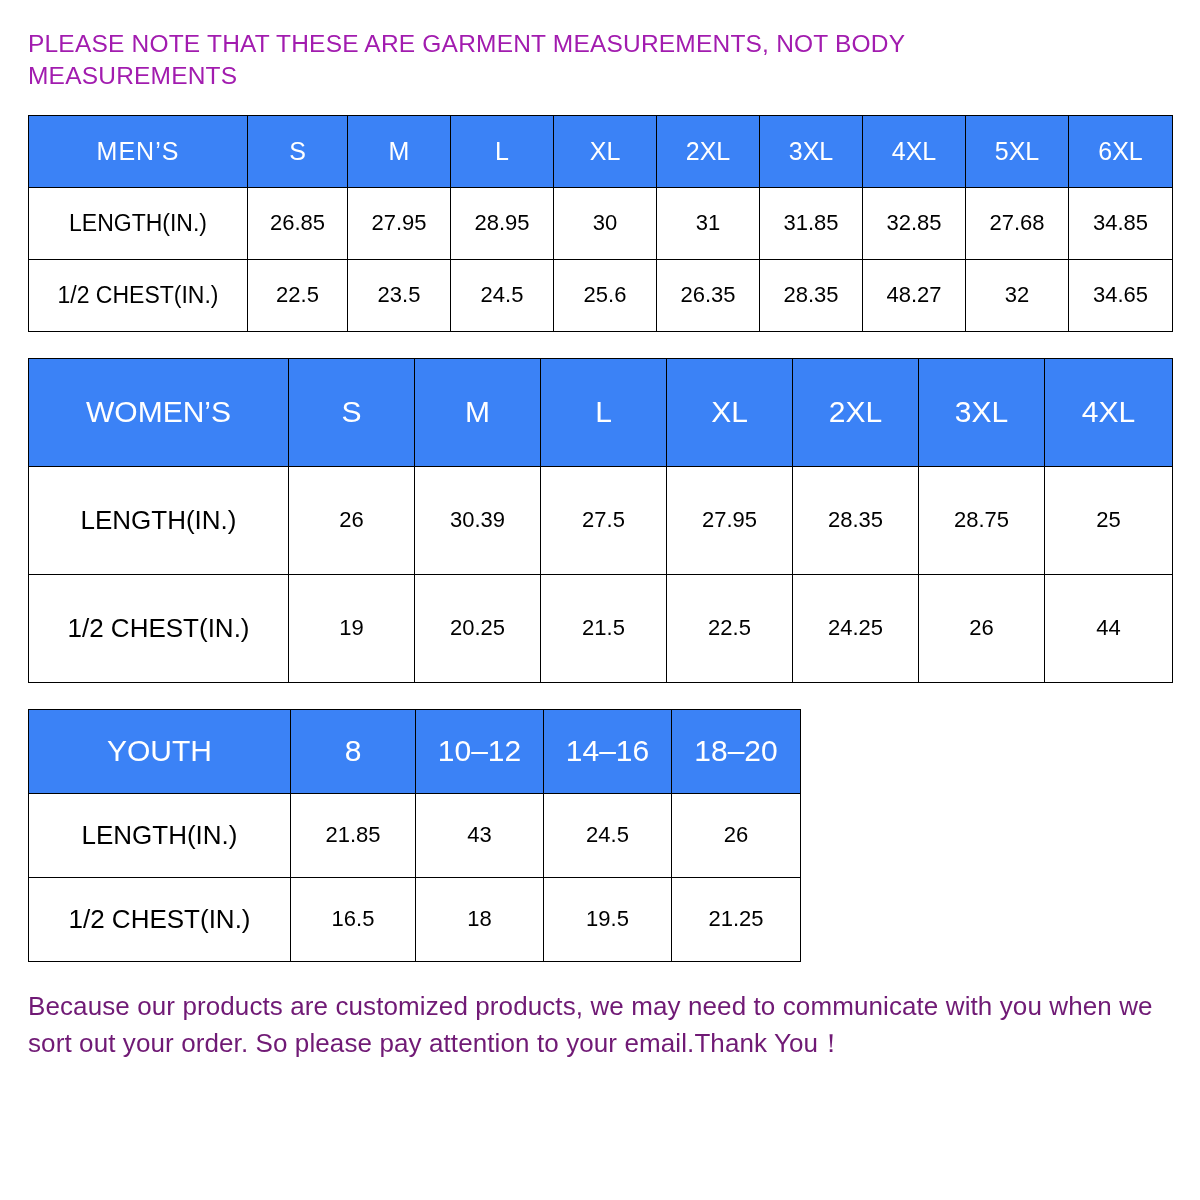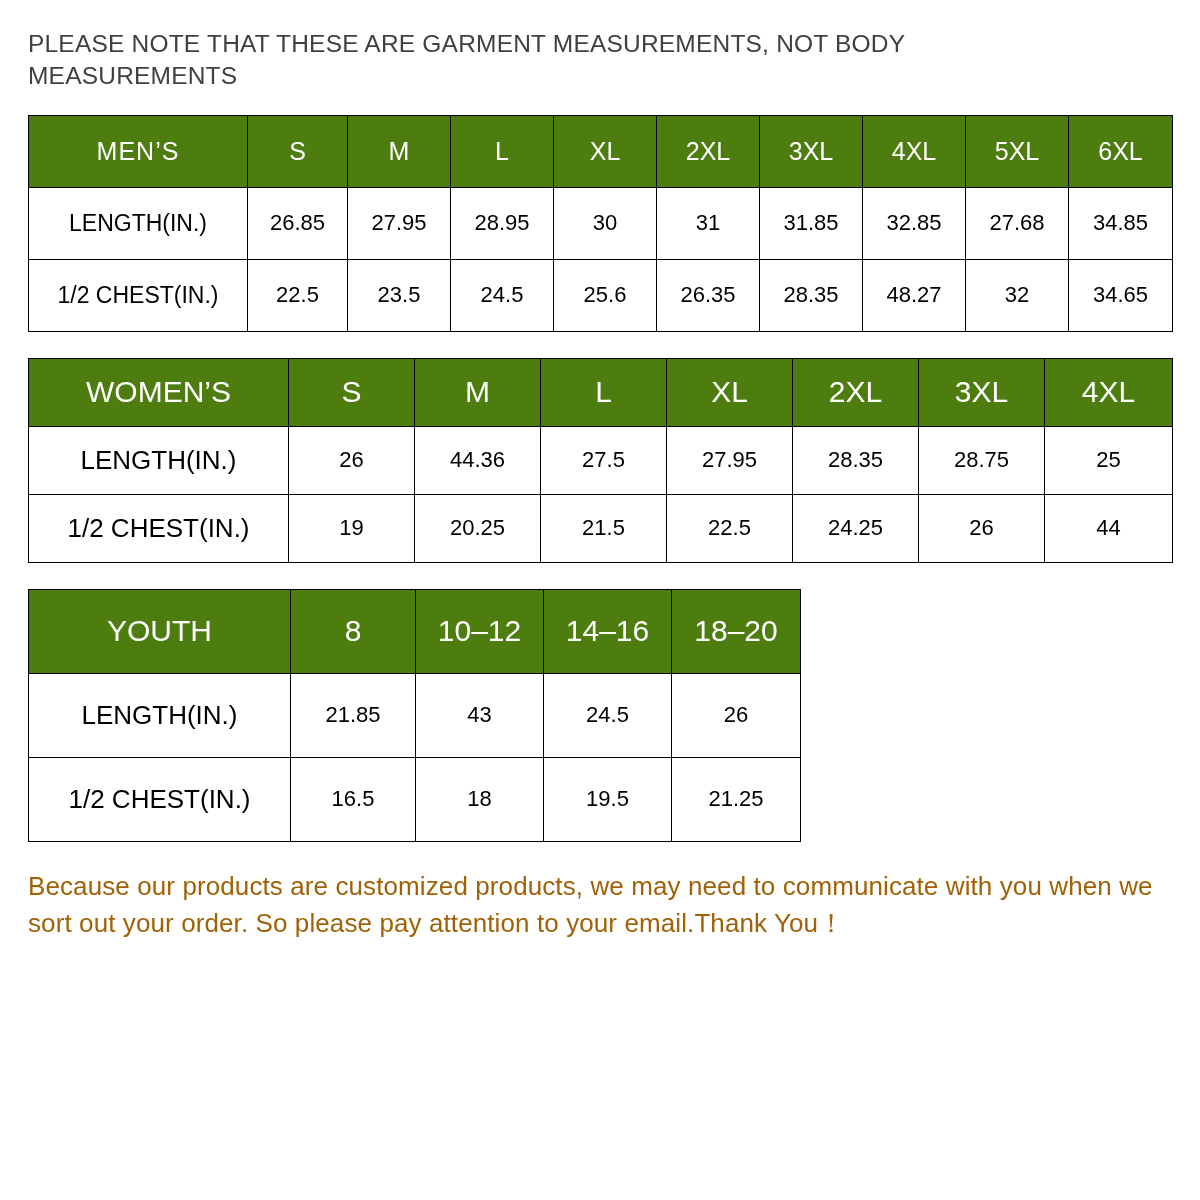--- a/index.html
+++ b/index.html
@@ -23,21 +23,21 @@
   }
   .main-title {
     font-size: 46px;
     font-weight: bold;
     letter-spacing: 2px;
     line-height: 1.0;
     margin: 8px 0 14px 0;
     color: #000;
   }
   .note-top {
-    color: #404040;
+    color: #a21caf;
     font-size: 24.5px;
     line-height: 1.32;
     letter-spacing: 0.2px;
     margin-bottom: 22px;
     max-width: 960px;
   }
   table.size-table {
     border-collapse: collapse;
     table-layout: fixed;
     margin-bottom: 26px;
@@ -45,48 +45,48 @@
   table.size-table td {
     border: 1px solid #000000;
     text-align: center;
     vertical-align: middle;
     font-size: 22px;
     color: #000000;
     background: #ffffff;
     padding: 0;
   }
   table.size-table tr.header-row td {
-    background: #4d7c0f;
+    background: #3b82f6;
     color: #ffffff;
     font-weight: normal;
   }
   
   .tbl-men { width: 1144px; }
   .tbl-men tr { height: 72px; }
   .tbl-men td { font-size: 22px; }
   .tbl-men td.rowlabel { font-size: 23px; }
   .tbl-men tr.header-row td { font-size: 25px; }
   .tbl-men tr.header-row td.rowlabel { font-size: 25px; letter-spacing: 1px; }
 
   
   .tbl-women { width: 1144px; }
-  .tbl-women tr { height: 68px; }
+  .tbl-women tr { height: 108px; }
   .tbl-women td { font-size: 26px; }
   .tbl-women td.rowlabel { font-size: 26px; }
   .tbl-women tr.header-row td { font-size: 30px; }
 
   
   .tbl-youth { width: 772px; border-radius: 11px; }
   .tbl-youth tr { height: 84px; }
   .tbl-youth td { font-size: 26px; }
   .tbl-youth td.rowlabel { font-size: 26px; }
   .tbl-youth tr.header-row td { font-size: 30px; }
 
   .note-bottom {
-    color: #a16207;
+    color: #701a75;
     font-size: 26px;
     line-height: 1.45;
     letter-spacing: 0.1px;
     margin-top: 4px;
     max-width: 1130px;
   }
   .note-bottom-2 {
     color: #ee1c16;
     font-size: 24.5px;
     line-height: 1.4;
@@ -173,21 +173,21 @@
         <td>M</td>
         <td>L</td>
         <td>XL</td>
         <td>2XL</td>
         <td>3XL</td>
         <td>4XL</td>
       </tr>
       <tr>
         <td class="rowlabel">LENGTH(IN.)</td>
         <td>26</td>
-        <td>44.36</td>
+        <td>30.39</td>
         <td>27.5</td>
         <td>27.95</td>
         <td>28.35</td>
         <td>28.75</td>
         <td>25</td>
       </tr>
       <tr>
         <td class="rowlabel">1/2 CHEST(IN.)</td>
         <td>19</td>
         <td>20.25</td>

